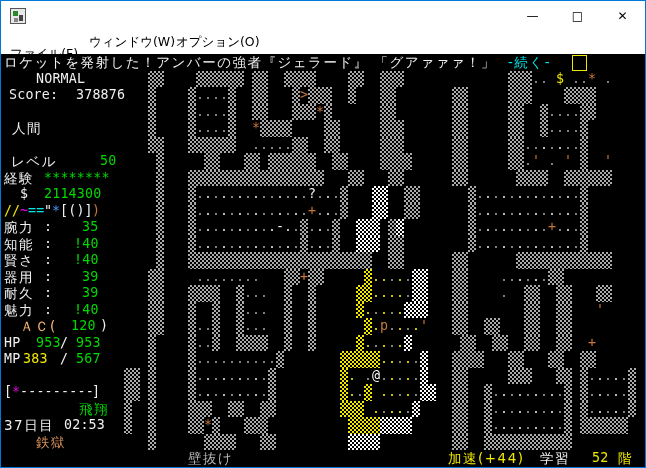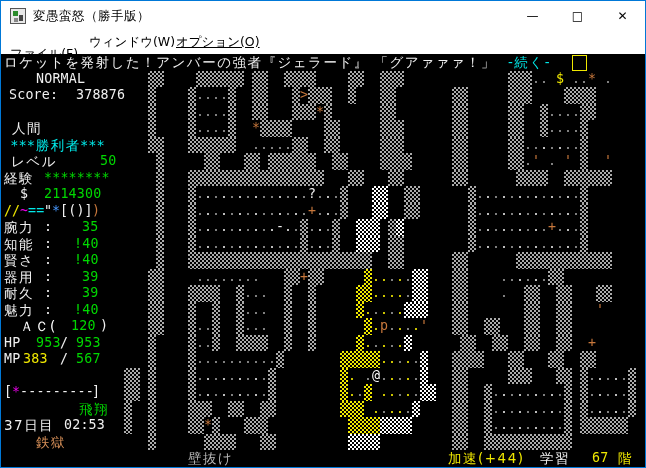--- a/index.html
+++ b/index.html
@@ -33,39 +33,37 @@
 </head>
 <body>
 
 <div id="window">
   <div id="titlebar">
     <div id="appicon">
         <span class="px1"></span>
         <span class="px2"></span>
         <span class="px3"></span>
       </div>
-    <div id="titletext">変愚蛮怒（勝手版）</div>
     <div class="winbtn" id="btn-min">—</div>
     <div class="winbtn" id="btn-max">□</div>
     <div class="winbtn" id="btn-close">✕</div>
   </div>
   <div id="menubar">
       <div class="menuitem" style="left: 9px; margin-top: 12px;">ファイル(F)</div>
       <div class="menuitem" style="left: 88px;">ウィンドウ(W)</div>
-      <div class="menuitem" style="left: 175px; text-decoration: underline;">オプション(O)</div>
+      <div class="menuitem" style="left: 175px;">オプション(O)</div>
     </div>
   <div id="terminal">
       <div class="seg jp" style="left: 3px; top: 0px; color: rgb(240, 240, 240);">ロケットを発射した！アンバーの強者『ジェラード』 「グアァァァ！」</div>
       <div class="seg jp" style="left: 507px; top: 0px; color: rgb(0, 232, 232);">-続く-</div>
       <div id="cursorbox" style="left: 571px; top: 1px;"></div>
       <div class="seg mono" style="left: 35px; top: 16.5px; color: rgb(240, 240, 240);">NORMAL</div>
       <div class="seg mono" style="left: 8px; top: 33px; color: rgb(240, 240, 240);">Score:</div>
       <div class="seg mono" style="left: 75px; top: 33px; color: rgb(240, 240, 240);">378876</div>
       <div class="seg jp" style="left: 11px; top: 66px; color: rgb(240, 240, 240);">人間</div>
-      <div class="seg jp" style="left: 10px; top: 82.5px; color: rgb(0, 232, 232);">***勝利者***</div>
       <div class="seg jp" style="left: 10px; top: 99px; color: rgb(240, 240, 240);">レベル</div>
       <div class="seg mono" style="left: 99px; top: 99px; color: rgb(0, 216, 0);">50</div>
       <div class="seg jp" style="left: 3px; top: 115.5px; color: rgb(240, 240, 240);">経験</div>
       <div class="seg mono" style="left: 43px; top: 115.5px; color: rgb(0, 216, 0);">********</div>
       <div class="seg mono" style="left: 19px; top: 132px; color: rgb(240, 240, 240);">$</div>
       <div class="seg mono" style="left: 43px; top: 132px; color: rgb(0, 216, 0); text-align: right;">2114300</div>
       <div class="seg mono" style="left: 3px; top: 148.5px; color: rgb(240, 232, 0);">/</div>
       <div class="seg mono" style="left: 11px; top: 148.5px; color: rgb(240, 232, 0);">/</div>
       <div class="seg mono" style="left: 19px; top: 148.5px; color: rgb(232, 0, 232);">~</div>
       <div class="seg mono" style="left: 27px; top: 148.5px; color: rgb(0, 232, 232);">==</div>
@@ -84,21 +82,21 @@
       <div class="seg mono" style="left: 73px; top: 198px; color: rgb(0, 216, 0);">!40</div>
       <div class="seg jp" style="left: 3px; top: 214.5px; color: rgb(240, 240, 240);">器用</div>
       <div class="seg mono" style="left: 43px; top: 214.5px; color: rgb(240, 240, 240);">:</div>
       <div class="seg mono" style="left: 81px; top: 214.5px; color: rgb(0, 216, 0);">39</div>
       <div class="seg jp" style="left: 3px; top: 231px; color: rgb(240, 240, 240);">耐久</div>
       <div class="seg mono" style="left: 43px; top: 231px; color: rgb(240, 240, 240);">:</div>
       <div class="seg mono" style="left: 81px; top: 231px; color: rgb(0, 216, 0);">39</div>
       <div class="seg jp" style="left: 3px; top: 247.5px; color: rgb(240, 240, 240);">魅力</div>
       <div class="seg mono" style="left: 43px; top: 247.5px; color: rgb(240, 240, 240);">:</div>
       <div class="seg mono" style="left: 73px; top: 247.5px; color: rgb(0, 216, 0);">!40</div>
-      <div class="seg jp" style="left: 19px; top: 264px; color: #ffffff;">ＡＣ(</div>
+      <div class="seg jp" style="left: 19px; top: 264px; color: #fdba74;">ＡＣ(</div>
       <div class="seg mono" style="left: 70px; top: 264px; color: rgb(0, 216, 0);">120</div>
       <div class="seg mono" style="left: 99px; top: 264px; color: rgb(240, 240, 240);">)</div>
       <div class="seg mono" style="left: 3px; top: 280.5px; color: rgb(240, 240, 240);">HP</div>
       <div class="seg mono" style="left: 35px; top: 280.5px; color: rgb(0, 216, 0);">953</div>
       <div class="seg mono" style="left: 59px; top: 280.5px; color: rgb(240, 240, 240);">/</div>
       <div class="seg mono" style="left: 75px; top: 280.5px; color: rgb(0, 216, 0);">953</div>
       <div class="seg mono" style="left: 3px; top: 297px; color: rgb(240, 240, 240);">MP</div>
       <div class="seg mono" style="left: 22px; top: 297px; color: rgb(240, 232, 0);">383</div>
       <div class="seg mono" style="left: 59px; top: 297px; color: rgb(240, 240, 240);">/</div>
       <div class="seg mono" style="left: 75px; top: 297px; color: rgb(0, 216, 0);">567</div>
@@ -106,21 +104,21 @@
       <div class="seg mono" style="left: 11px; top: 330px; color: rgb(232, 0, 232);">*</div>
       <div class="seg mono" style="left: 19px; top: 330px; color: rgb(240, 240, 240);">---------</div>
       <div class="seg mono" style="left: 91px; top: 330px; color: rgb(240, 240, 240);">]</div>
       <div class="seg jp" style="left: 78px; top: 346.5px; color: rgb(0, 216, 0);">飛翔</div>
       <div class="seg jp" style="left: 3px; top: 363px; color: rgb(240, 240, 240); text-align: right;">37日目</div>
       <div class="seg mono" style="left: 63px; top: 363px; color: rgb(240, 240, 240);">02:53</div>
       <div class="seg jp" style="left: 35px; top: 379.5px; color: rgb(216, 144, 88);">鉄獄</div>
       <div class="seg jp" style="left: 187px; top: 396px; color: rgb(184, 184, 184);">壁抜け</div>
       <div class="seg jp" style="left: 447px; top: 396px; color: rgb(240, 232, 0);">加速(+44)</div>
       <div class="seg jp" style="left: 539px; top: 396px; color: rgb(240, 240, 240);">学習</div>
-      <div class="seg mono" style="left: 591px; top: 396px; color: rgb(240, 232, 0);">67</div>
+      <div class="seg mono" style="left: 591px; top: 396px; color: rgb(240, 232, 0);">52</div>
       <div class="seg jp" style="left: 617px; top: 396px; color: rgb(240, 232, 0);">階</div>
       <div class="maprow" style="left: 107px; top: 16.5px;"><span class="cell"></span><span class="cell"></span><span class="cell"></span><span class="cell"></span><span class="cell"></span><span class="cell wg"></span><span class="cell wg"></span><span class="cell"></span><span class="cell"></span><span class="cell"></span><span class="cell"></span><span class="cell wg"></span><span class="cell wg"></span><span class="cell wg"></span><span class="cell wg"></span><span class="cell wg"></span><span class="cell wg"></span><span class="cell"></span><span class="cell wg"></span><span class="cell wg"></span><span class="cell"></span><span class="cell"></span><span class="cell wg"></span><span class="cell wg"></span><span class="cell wg"></span><span class="cell wg"></span><span class="cell"></span><span class="cell"></span><span class="cell"></span><span class="cell"></span><span class="cell wg"></span><span class="cell wg"></span><span class="cell"></span><span class="cell"></span><span class="cell wg"></span><span class="cell wg"></span><span class="cell wg"></span><span class="cell"></span><span class="cell"></span><span class="cell"></span><span class="cell"></span><span class="cell"></span><span class="cell"></span><span class="cell"></span><span class="cell"></span><span class="cell"></span><span class="cell"></span><span class="cell"></span><span class="cell"></span><span class="cell"></span><span class="cell wg"></span><span class="cell wg"></span><span class="cell wg"></span><span class="cell" style="color: rgb(154, 154, 154);">.</span><span class="cell" style="color: rgb(154, 154, 154);">.</span><span class="cell"></span><span class="cell" style="color: rgb(240, 232, 0);">$</span><span class="cell"></span><span class="cell" style="color: rgb(154, 154, 154);">.</span><span class="cell" style="color: rgb(154, 154, 154);">.</span><span class="cell" style="color: rgb(200, 120, 60);">*</span><span class="cell"></span><span class="cell" style="color: rgb(154, 154, 154);">.</span><span class="cell"></span><span class="cell"></span><span class="cell"></span></div>
       <div class="maprow" style="left: 107px; top: 33px;"><span class="cell"></span><span class="cell"></span><span class="cell"></span><span class="cell"></span><span class="cell"></span><span class="cell wg"></span><span class="cell"></span><span class="cell"></span><span class="cell"></span><span class="cell"></span><span class="cell wg"></span><span class="cell" style="color: rgb(154, 154, 154);">.</span><span class="cell" style="color: rgb(154, 154, 154);">.</span><span class="cell" style="color: rgb(154, 154, 154);">.</span><span class="cell" style="color: rgb(154, 154, 154);">.</span><span class="cell wg"></span><span class="cell"></span><span class="cell"></span><span class="cell wg"></span><span class="cell wg"></span><span class="cell"></span><span class="cell"></span><span class="cell"></span><span class="cell wg"></span><span class="cell" style="color: rgb(200, 120, 60);">&gt;</span><span class="cell wg"></span><span class="cell wg"></span><span class="cell wg"></span><span class="cell"></span><span class="cell"></span><span class="cell wg"></span><span class="cell"></span><span class="cell"></span><span class="cell"></span><span class="cell wg"></span><span class="cell wg"></span><span class="cell"></span><span class="cell"></span><span class="cell"></span><span class="cell"></span><span class="cell"></span><span class="cell"></span><span class="cell"></span><span class="cell wg"></span><span class="cell wg"></span><span class="cell"></span><span class="cell"></span><span class="cell"></span><span class="cell"></span><span class="cell"></span><span class="cell wg"></span><span class="cell wg"></span><span class="cell wg"></span><span class="cell"></span><span class="cell"></span><span class="cell"></span><span class="cell"></span><span class="cell wg"></span><span class="cell wg"></span><span class="cell wg"></span><span class="cell wg"></span><span class="cell"></span><span class="cell"></span><span class="cell"></span><span class="cell"></span><span class="cell"></span></div>
       <div class="maprow" style="left: 107px; top: 49.5px;"><span class="cell"></span><span class="cell"></span><span class="cell"></span><span class="cell"></span><span class="cell"></span><span class="cell wg"></span><span class="cell"></span><span class="cell"></span><span class="cell"></span><span class="cell"></span><span class="cell wg"></span><span class="cell" style="color: rgb(154, 154, 154);">.</span><span class="cell" style="color: rgb(154, 154, 154);">.</span><span class="cell" style="color: rgb(154, 154, 154);">.</span><span class="cell" style="color: rgb(154, 154, 154);">.</span><span class="cell wg"></span><span class="cell"></span><span class="cell"></span><span class="cell wg"></span><span class="cell wg"></span><span class="cell"></span><span class="cell"></span><span class="cell"></span><span class="cell wg"></span><span class="cell wg"></span><span class="cell wg"></span><span class="cell" style="color: rgb(200, 120, 60);">*</span><span class="cell wg"></span><span class="cell"></span><span class="cell"></span><span class="cell"></span><span class="cell"></span><span class="cell"></span><span class="cell"></span><span class="cell wg"></span><span class="cell wg"></span><span class="cell"></span><span class="cell"></span><span class="cell"></span><span class="cell"></span><span class="cell"></span><span class="cell"></span><span class="cell"></span><span class="cell wg"></span><span class="cell wg"></span><span class="cell"></span><span class="cell"></span><span class="cell"></span><span class="cell"></span><span class="cell"></span><span class="cell wg"></span><span class="cell wg"></span><span class="cell"></span><span class="cell"></span><span class="cell wg"></span><span class="cell" style="color: rgb(154, 154, 154);">.</span><span class="cell" style="color: rgb(154, 154, 154);">.</span><span class="cell" style="color: rgb(154, 154, 154);">.</span><span class="cell" style="color: rgb(154, 154, 154);">.</span><span class="cell wg"></span><span class="cell wg"></span><span class="cell"></span><span class="cell"></span><span class="cell"></span><span class="cell"></span><span class="cell"></span></div>
       <div class="maprow" style="left: 107px; top: 66px;"><span class="cell"></span><span class="cell"></span><span class="cell"></span><span class="cell"></span><span class="cell"></span><span class="cell wg"></span><span class="cell"></span><span class="cell"></span><span class="cell"></span><span class="cell"></span><span class="cell wg"></span><span class="cell" style="color: rgb(154, 154, 154);">.</span><span class="cell" style="color: rgb(154, 154, 154);">.</span><span class="cell" style="color: rgb(154, 154, 154);">.</span><span class="cell" style="color: rgb(154, 154, 154);">.</span><span class="cell wg"></span><span class="cell"></span><span class="cell"></span><span class="cell" style="color: rgb(200, 120, 60);">*</span><span class="cell wg"></span><span class="cell wg"></span><span class="cell wg"></span><span class="cell wg"></span><span class="cell"></span><span class="cell"></span><span class="cell"></span><span class="cell"></span><span class="cell wg"></span><span class="cell wg"></span><span class="cell"></span><span class="cell"></span><span class="cell"></span><span class="cell"></span><span class="cell"></span><span class="cell wg"></span><span class="cell wg"></span><span class="cell wg"></span><span class="cell"></span><span class="cell"></span><span class="cell"></span><span class="cell"></span><span class="cell"></span><span class="cell"></span><span class="cell wg"></span><span class="cell wg"></span><span class="cell"></span><span class="cell"></span><span class="cell"></span><span class="cell"></span><span class="cell"></span><span class="cell wg"></span><span class="cell wg"></span><span class="cell"></span><span class="cell"></span><span class="cell wg"></span><span class="cell" style="color: rgb(154, 154, 154);">.</span><span class="cell" style="color: rgb(154, 154, 154);">.</span><span class="cell" style="color: rgb(154, 154, 154);">.</span><span class="cell" style="color: rgb(154, 154, 154);">.</span><span class="cell wg"></span><span class="cell"></span><span class="cell"></span><span class="cell"></span><span class="cell"></span><span class="cell"></span><span class="cell"></span></div>
       <div class="maprow" style="left: 107px; top: 82.5px;"><span class="cell"></span><span class="cell"></span><span class="cell"></span><span class="cell"></span><span class="cell"></span><span class="cell wg"></span><span class="cell wg"></span><span class="cell"></span><span class="cell"></span><span class="cell"></span><span class="cell wg"></span><span class="cell wg"></span><span class="cell wg"></span><span class="cell wg"></span><span class="cell wg"></span><span class="cell wg"></span><span class="cell"></span><span class="cell"></span><span class="cell" style="color: rgb(154, 154, 154);">.</span><span class="cell" style="color: rgb(154, 154, 154);">.</span><span class="cell" style="color: rgb(154, 154, 154);">.</span><span class="cell" style="color: rgb(154, 154, 154);">.</span><span class="cell" style="color: rgb(154, 154, 154);">.</span><span class="cell wg"></span><span class="cell wg"></span><span class="cell"></span><span class="cell"></span><span class="cell wg"></span><span class="cell wg"></span><span class="cell"></span><span class="cell"></span><span class="cell"></span><span class="cell"></span><span class="cell"></span><span class="cell wg"></span><span class="cell wg"></span><span class="cell wg"></span><span class="cell"></span><span class="cell"></span><span class="cell"></span><span class="cell"></span><span class="cell"></span><span class="cell"></span><span class="cell wg"></span><span class="cell wg"></span><span class="cell"></span><span class="cell"></span><span class="cell"></span><span class="cell"></span><span class="cell"></span><span class="cell wg"></span><span class="cell wg"></span><span class="cell" style="color: rgb(154, 154, 154);">.</span><span class="cell" style="color: rgb(154, 154, 154);">.</span><span class="cell" style="color: rgb(224, 224, 224);">.</span><span class="cell" style="color: rgb(154, 154, 154);">.</span><span class="cell" style="color: rgb(224, 224, 224);">.</span><span class="cell" style="color: rgb(154, 154, 154);">.</span><span class="cell" style="color: rgb(154, 154, 154);">.</span><span class="cell wg"></span><span class="cell"></span><span class="cell"></span><span class="cell"></span><span class="cell"></span><span class="cell"></span><span class="cell"></span></div>
       <div class="maprow" style="left: 107px; top: 99px;"><span class="cell"></span><span class="cell"></span><span class="cell"></span><span class="cell"></span><span class="cell"></span><span class="cell"></span><span class="cell wg"></span><span class="cell"></span><span class="cell"></span><span class="cell"></span><span class="cell"></span><span class="cell"></span><span class="cell wg"></span><span class="cell wg"></span><span class="cell"></span><span class="cell"></span><span class="cell"></span><span class="cell wg"></span><span class="cell wg"></span><span class="cell"></span><span class="cell wg"></span><span class="cell wg"></span><span class="cell wg"></span><span class="cell wg"></span><span class="cell wg"></span><span class="cell wg"></span><span class="cell"></span><span class="cell"></span><span class="cell wg"></span><span class="cell wg"></span><span class="cell"></span><span class="cell"></span><span class="cell"></span><span class="cell"></span><span class="cell wg"></span><span class="cell wg"></span><span class="cell wg"></span><span class="cell wg"></span><span class="cell"></span><span class="cell"></span><span class="cell"></span><span class="cell"></span><span class="cell"></span><span class="cell wg"></span><span class="cell wg"></span><span class="cell"></span><span class="cell"></span><span class="cell"></span><span class="cell"></span><span class="cell"></span><span class="cell wg"></span><span class="cell wg"></span><span class="cell" style="color: rgb(154, 154, 154);">.</span><span class="cell" style="color: rgb(200, 120, 60);">'</span><span class="cell"></span><span class="cell" style="color: rgb(154, 154, 154);">.</span><span class="cell"></span><span class="cell" style="color: rgb(200, 120, 60);">'</span><span class="cell"></span><span class="cell wg"></span><span class="cell"></span><span class="cell"></span><span class="cell" style="color: rgb(200, 120, 60);">'</span><span class="cell"></span><span class="cell"></span><span class="cell"></span></div>
       <div class="maprow" style="left: 107px; top: 115.5px;"><span class="cell"></span><span class="cell"></span><span class="cell"></span><span class="cell"></span><span class="cell"></span><span class="cell"></span><span class="cell wg"></span><span class="cell"></span><span class="cell"></span><span class="cell"></span><span class="cell wg"></span><span class="cell wg"></span><span class="cell wg"></span><span class="cell wg"></span><span class="cell wg"></span><span class="cell wg"></span><span class="cell wg"></span><span class="cell wg"></span><span class="cell wg"></span><span class="cell wg"></span><span class="cell wg"></span><span class="cell wg"></span><span class="cell wg"></span><span class="cell wg"></span><span class="cell wg"></span><span class="cell wg"></span><span class="cell wg"></span><span class="cell"></span><span class="cell"></span><span class="cell"></span><span class="cell wg"></span><span class="cell wg"></span><span class="cell"></span><span class="cell"></span><span class="cell"></span><span class="cell wg"></span><span class="cell wg"></span><span class="cell"></span><span class="cell"></span><span class="cell"></span><span class="cell"></span><span class="cell"></span><span class="cell"></span><span class="cell wg"></span><span class="cell wg"></span><span class="cell"></span><span class="cell"></span><span class="cell"></span><span class="cell"></span><span class="cell"></span><span class="cell"></span><span class="cell wg"></span><span class="cell wg"></span><span class="cell wg"></span><span class="cell wg"></span><span class="cell"></span><span class="cell"></span><span class="cell wg"></span><span class="cell wg"></span><span class="cell wg"></span><span class="cell wg"></span><span class="cell wg"></span><span class="cell wg"></span><span class="cell"></span><span class="cell"></span><span class="cell"></span></div>
       <div class="maprow" style="left: 107px; top: 132px;"><span class="cell"></span><span class="cell"></span><span class="cell"></span><span class="cell"></span><span class="cell"></span><span class="cell"></span><span class="cell wg"></span><span class="cell"></span><span class="cell"></span><span class="cell"></span><span class="cell wg"></span><span class="cell" style="color: rgb(154, 154, 154);">.</span><span class="cell" style="color: rgb(224, 224, 224);">.</span><span class="cell" style="color: rgb(154, 154, 154);">.</span><span class="cell" style="color: rgb(224, 224, 224);">.</span><span class="cell" style="color: rgb(154, 154, 154);">.</span><span class="cell" style="color: rgb(224, 224, 224);">.</span><span class="cell" style="color: rgb(154, 154, 154);">.</span><span class="cell" style="color: rgb(224, 224, 224);">.</span><span class="cell" style="color: rgb(154, 154, 154);">.</span><span class="cell" style="color: rgb(154, 154, 154);">.</span><span class="cell" style="color: rgb(224, 224, 224);">.</span><span class="cell" style="color: rgb(154, 154, 154);">.</span><span class="cell" style="color: rgb(224, 224, 224);">.</span><span class="cell" style="color: rgb(154, 154, 154);">.</span><span class="cell" style="color: rgb(240, 240, 240);">?</span><span class="cell" style="color: rgb(154, 154, 154);">.</span><span class="cell" style="color: rgb(224, 224, 224);">.</span><span class="cell" style="color: rgb(154, 154, 154);">.</span><span class="cell wg"></span><span class="cell"></span><span class="cell"></span><span class="cell"></span><span class="cell ww"></span><span class="cell ww"></span><span class="cell"></span><span class="cell"></span><span class="cell wg"></span><span class="cell wg"></span><span class="cell"></span><span class="cell"></span><span class="cell"></span><span class="cell"></span><span class="cell"></span><span class="cell"></span><span class="cell wg"></span><span class="cell" style="color: rgb(154, 154, 154);">.</span><span class="cell" style="color: rgb(224, 224, 224);">.</span><span class="cell" style="color: rgb(154, 154, 154);">.</span><span class="cell" style="color: rgb(224, 224, 224);">.</span><span class="cell" style="color: rgb(154, 154, 154);">.</span><span class="cell" style="color: rgb(224, 224, 224);">.</span><span class="cell" style="color: rgb(154, 154, 154);">.</span><span class="cell" style="color: rgb(224, 224, 224);">.</span><span class="cell" style="color: rgb(154, 154, 154);">.</span><span class="cell" style="color: rgb(224, 224, 224);">.</span><span class="cell" style="color: rgb(154, 154, 154);">.</span><span class="cell" style="color: rgb(224, 224, 224);">.</span><span class="cell" style="color: rgb(154, 154, 154);">.</span><span class="cell wg"></span><span class="cell"></span><span class="cell"></span><span class="cell"></span><span class="cell"></span><span class="cell"></span><span class="cell"></span></div>
       <div class="maprow" style="left: 107px; top: 148.5px;"><span class="cell"></span><span class="cell"></span><span class="cell"></span><span class="cell"></span><span class="cell"></span><span class="cell"></span><span class="cell wg"></span><span class="cell"></span><span class="cell"></span><span class="cell"></span><span class="cell wg"></span><span class="cell" style="color: rgb(154, 154, 154);">.</span><span class="cell" style="color: rgb(224, 224, 224);">.</span><span class="cell" style="color: rgb(154, 154, 154);">.</span><span class="cell" style="color: rgb(224, 224, 224);">.</span><span class="cell" style="color: rgb(154, 154, 154);">.</span><span class="cell" style="color: rgb(224, 224, 224);">.</span><span class="cell" style="color: rgb(154, 154, 154);">.</span><span class="cell" style="color: rgb(224, 224, 224);">.</span><span class="cell" style="color: rgb(154, 154, 154);">.</span><span class="cell" style="color: rgb(154, 154, 154);">.</span><span class="cell" style="color: rgb(224, 224, 224);">.</span><span class="cell" style="color: rgb(154, 154, 154);">.</span><span class="cell" style="color: rgb(224, 224, 224);">.</span><span class="cell" style="color: rgb(154, 154, 154);">.</span><span class="cell" style="color: rgb(200, 120, 60);">+</span><span class="cell" style="color: rgb(154, 154, 154);">.</span><span class="cell" style="color: rgb(224, 224, 224);">.</span><span class="cell" style="color: rgb(154, 154, 154);">.</span><span class="cell wg"></span><span class="cell"></span><span class="cell"></span><span class="cell"></span><span class="cell ww"></span><span class="cell ww"></span><span class="cell"></span><span class="cell"></span><span class="cell wg"></span><span class="cell wg"></span><span class="cell"></span><span class="cell"></span><span class="cell"></span><span class="cell"></span><span class="cell"></span><span class="cell"></span><span class="cell wg"></span><span class="cell" style="color: rgb(154, 154, 154);">.</span><span class="cell" style="color: rgb(224, 224, 224);">.</span><span class="cell" style="color: rgb(154, 154, 154);">.</span><span class="cell" style="color: rgb(224, 224, 224);">.</span><span class="cell" style="color: rgb(154, 154, 154);">.</span><span class="cell" style="color: rgb(224, 224, 224);">.</span><span class="cell" style="color: rgb(154, 154, 154);">.</span><span class="cell" style="color: rgb(224, 224, 224);">.</span><span class="cell" style="color: rgb(154, 154, 154);">.</span><span class="cell" style="color: rgb(224, 224, 224);">.</span><span class="cell" style="color: rgb(154, 154, 154);">.</span><span class="cell" style="color: rgb(224, 224, 224);">.</span><span class="cell" style="color: rgb(154, 154, 154);">.</span><span class="cell wg"></span><span class="cell"></span><span class="cell"></span><span class="cell"></span><span class="cell"></span><span class="cell"></span><span class="cell"></span></div>

